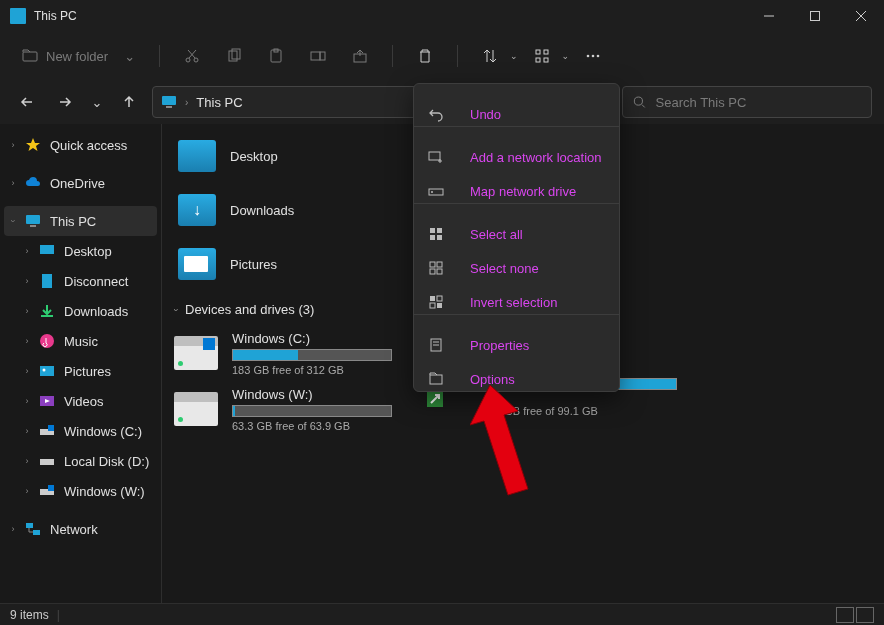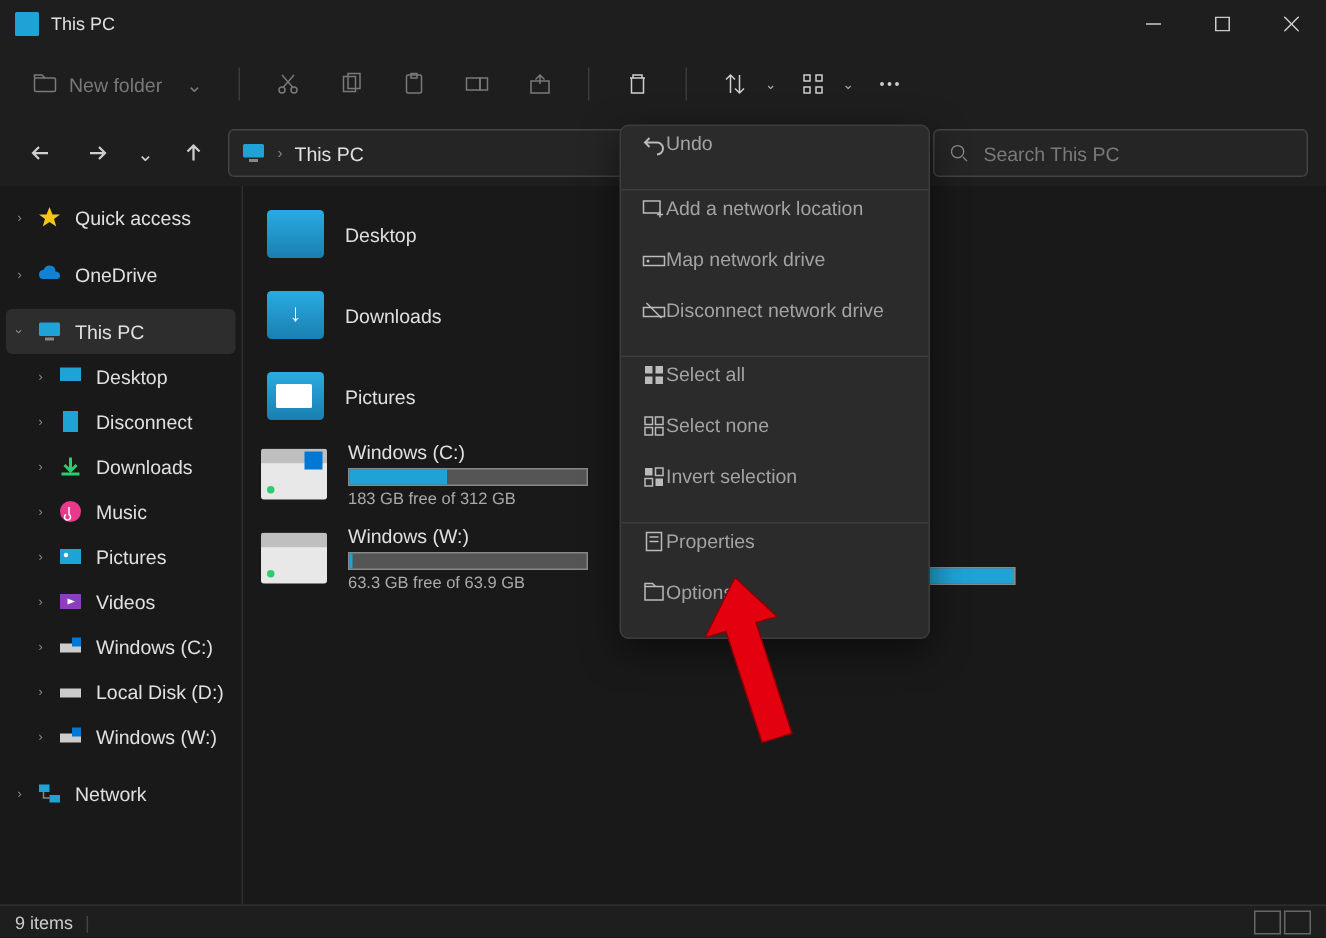--- a/index.html
+++ b/index.html
@@ -63,21 +63,21 @@
 .drive-ic.win::before { content: ""; position: absolute; right: 3px; top: -8px; width: 12px; height: 12px; background: #0078d4; }
 .drive-info { display: flex; flex-direction: column; gap: 3px; }
 .drive-name { font-size: 13px; color: #e0e0e0; }
 .drive-bar { width: 160px; height: 12px; background: #555; border: 1px solid #888; position: relative; }
 .drive-bar .fill { position: absolute; left: 0; top: 0; bottom: 0; background: #1fa3d6; }
 .drive-free { font-size: 11px; color: #aaa; }
 .partial-text { font-size: 11px; color: #aaa; position: absolute; }
 
 
 .ctxmenu { position: absolute; left: 413px; top: 83px; width: 207px; background: #2b2b2b; border: 1px solid #3d3d3d; border-radius: 6px; padding: 4px 0; box-shadow: 0 8px 24px rgba(0,0,0,.5); z-index: 50; }
-.ctx-item { display: flex; align-items: flex-start; gap: 0; height: 34px; padding: 0 14px; color: #a3a3a3; font-size: 13px; }
+.ctx-item { display: flex; align-items: flex-end; gap: 26px; height: 34px; padding: 0 14px; color: #d946ef; font-size: 13px; }
 .ctx-item .cicon { width: 16px; height: 16px; display: flex; align-items: center; justify-content: center; color: #bbb; }
 .ctx-sep { height: 1px; background: #3d3d3d; margin: 4px 0; }
 
 
 .cursor-arrow { position: absolute; left: 470px; top: 385px; z-index: 100; pointer-events: none; }
 
 
 .statusbar { height: 22px; border-top: 1px solid #2e2e2e; display: flex; align-items: center; padding: 0 10px; font-size: 12px; color: #ccc; background: #1e1e1e; }
 .statusbar .spacer { flex: 1; }
 .statusbar .viewbtn { width: 18px; height: 16px; border: 1px solid #666; margin-left: 2px; display: flex; }
@@ -366,20 +366,24 @@
         <div class="folder-row">
             <div class="folder-ic ic-dl"></div>
             <div class="folder-lbl">Downloads</div>
           </div>
         <div class="folder-row">
             <div class="folder-ic ic-pic"></div>
             <div class="folder-lbl">Pictures</div>
           </div>
       </div>
 
+      <div class="section-header" style="margin-top:14px">
+        <span class="chev">›</span>
+        <span>Devices and drives (3)</span>
+      </div>
 
       <div class="drive-row">
         <div class="drive-ic win"></div>
         <div class="drive-info">
           <div class="drive-name">Windows (C:)</div>
           <div class="drive-bar">
               <div class="fill" style="width:41%"></div>
             </div>
           <div class="drive-free">183 GB free of 312 GB</div>
         </div>
@@ -441,29 +445,20 @@
     </div>
   <div class="ctx-item">
       <span class="cicon">
         <svg viewBox="0 0 16 16">
           <rect x="1" y="6" width="14" height="6" fill="none" stroke="currentColor"></rect>
           <circle cx="4" cy="9" r="1" fill="currentColor"></circle>
         </svg>
       </span>
       <span>Map network drive</span>
     </div>
-  <div class="ctx-item">
-      <span class="cicon">
-        <svg viewBox="0 0 16 16">
-          <rect x="1" y="6" width="14" height="6" fill="none" stroke="currentColor"></rect>
-          <line x1="3" y1="3" x2="13" y2="13" stroke="currentColor"></line>
-        </svg>
-      </span>
-      <span>Disconnect network drive</span>
-    </div>
   <div class="ctx-sep"></div>
   <div class="ctx-item">
       <span class="cicon">
         <svg viewBox="0 0 16 16">
           <rect x="2" y="2" width="5" height="5" fill="currentColor"></rect>
           <rect x="9" y="2" width="5" height="5" fill="currentColor"></rect>
           <rect x="2" y="9" width="5" height="5" fill="currentColor"></rect>
           <rect x="9" y="9" width="5" height="5" fill="currentColor"></rect>
         </svg>
       </span>

